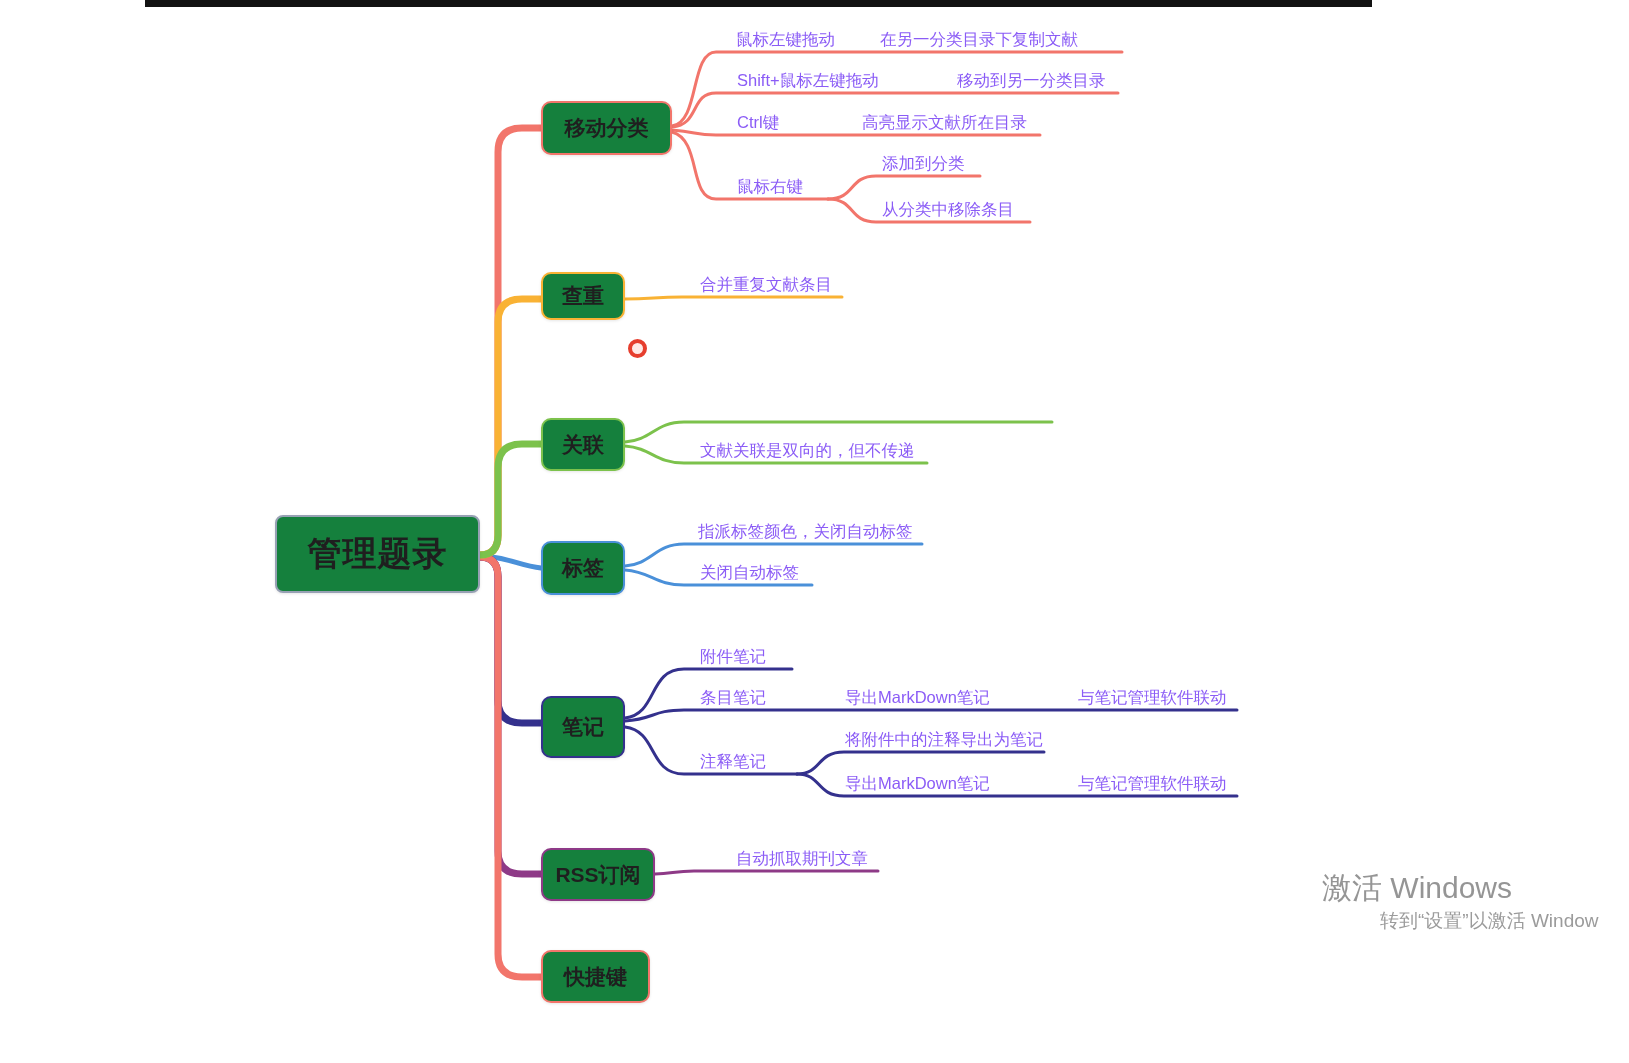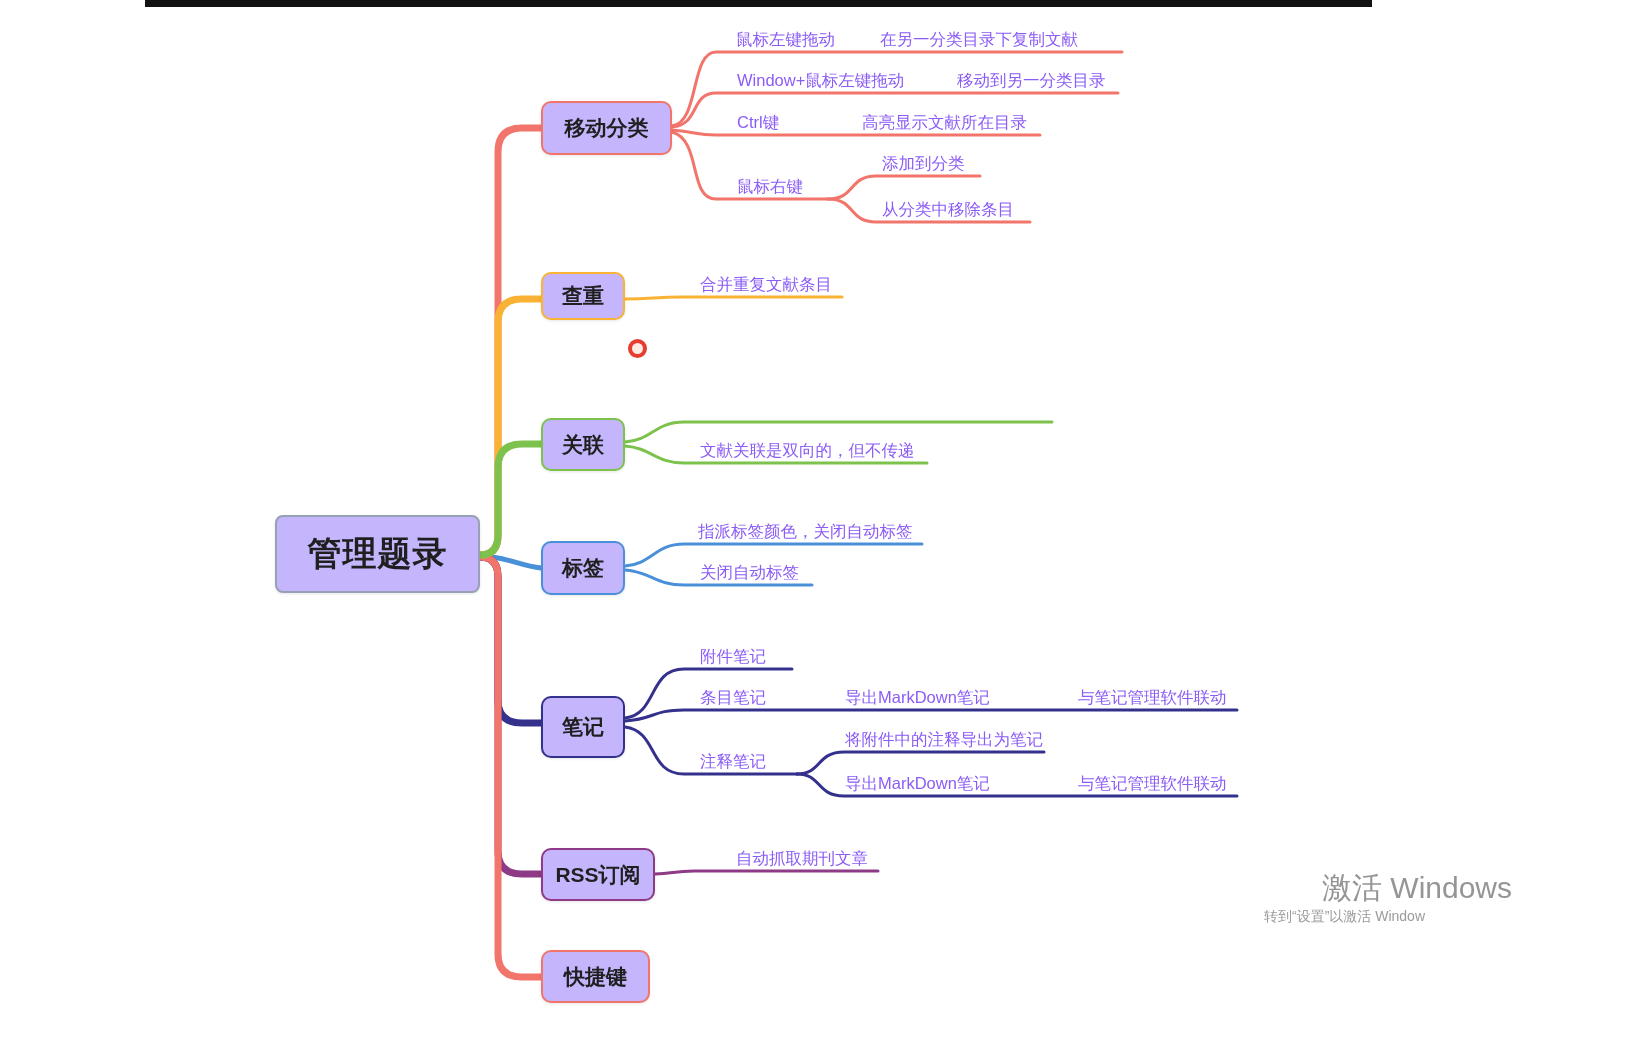--- a/index.html
+++ b/index.html
@@ -3,41 +3,41 @@
 <meta charset="utf-8">
 <style>
   html,body{margin:0;padding:0;background:#fff;}
   .canvas{
     position:relative;width:1629px;height:1063px;background:#ffffff;overflow:hidden;
     font-family:"Liberation Sans","DejaVu Sans",sans-serif;color:#1c1c1c;
   }
   .topbar{position:absolute;left:145px;top:0;width:1227px;height:7px;background:#121212;}
   svg.lines{position:absolute;left:0;top:0;width:1629px;height:1063px;}
   .node{
-    position:absolute;background:#c4b5fd;display:flex;align-items:center;justify-content:center;
+    position:absolute;background:#15803d;display:flex;align-items:center;justify-content:center;
     border:2.5px solid #999;border-radius:10px;font-weight:bold;font-size:21px;color:#1f1f1f;
     box-shadow:0 1px 3px rgba(0,0,0,0.10);box-sizing:border-box;white-space:nowrap;
   }
   .node.root{border:2px solid #97a1b4;border-radius:8px;font-size:34px;letter-spacing:1px;}
   .node.red{border-color:#f2756b;}
   .node.yellow{border-color:#f9b234;}
   .node.green{border-color:#7cc24c;}
   .node.blue{border-color:#4a90d9;}
   .node.navy{border-color:#34318d;}
   .node.purple{border-color:#8e3a87;}
   .leaf{
     position:absolute;font-size:16.5px;line-height:21px;color:#8b5cf6;white-space:nowrap;
   }
   .leaf.wrap{white-space:normal;width:352px;}
   .reddot{
     position:absolute;left:628px;top:339px;width:11px;height:11px;border-radius:50%;
     border:4px solid #e63e2e;background:#ffe9e6;
   }
   .wm1{position:absolute;left:1322px;top:868px;font-size:30px;color:rgba(130,130,130,0.85);}
-  .wm2{position:absolute;left:1264px;top:908px;font-size:14px;color:rgba(130,130,130,0.8);white-space:nowrap;}
+  .wm2{position:absolute;left:1380px;top:908px;font-size:19px;color:rgba(130,130,130,0.8);white-space:nowrap;}
 </style>
 </head>
 <body>
 
 <div class="canvas">
 
   <div class="topbar"></div>
 
   <svg class="lines" viewBox="0 0 1629 1063" fill="none">
 
@@ -110,21 +110,21 @@
   <div class="node purple" style="left:541px;top:848px;width:114px;height:53px;">
     <span>RSS订阅</span>
   </div>
 
   <div class="node red" style="left:541px;top:950px;width:109px;height:53px;">
     <span>快捷键</span>
   </div>
 
   <span class="leaf" style="left:736px;top:29px;">鼠标左键拖动</span>
   <span class="leaf" style="left:880px;top:29px;">在另一分类目录下复制文献</span>
-  <span class="leaf" style="left:737px;top:70px;">Window+鼠标左键拖动</span>
+  <span class="leaf" style="left:737px;top:70px;">Shift+鼠标左键拖动</span>
   <span class="leaf" style="left:957px;top:70px;">移动到另一分类目录</span>
   <span class="leaf" style="left:737px;top:112px;">Ctrl键</span>
   <span class="leaf" style="left:862px;top:112px;">高亮显示文献所在目录</span>
   <span class="leaf" style="left:737px;top:176px;">鼠标右键</span>
   <span class="leaf" style="left:882px;top:153px;">添加到分类</span>
   <span class="leaf" style="left:882px;top:199px;">从分类中移除条目</span>
 
   <span class="leaf" style="left:700px;top:274px;">合并重复文献条目</span>
 
   <div class="reddot"></div>

